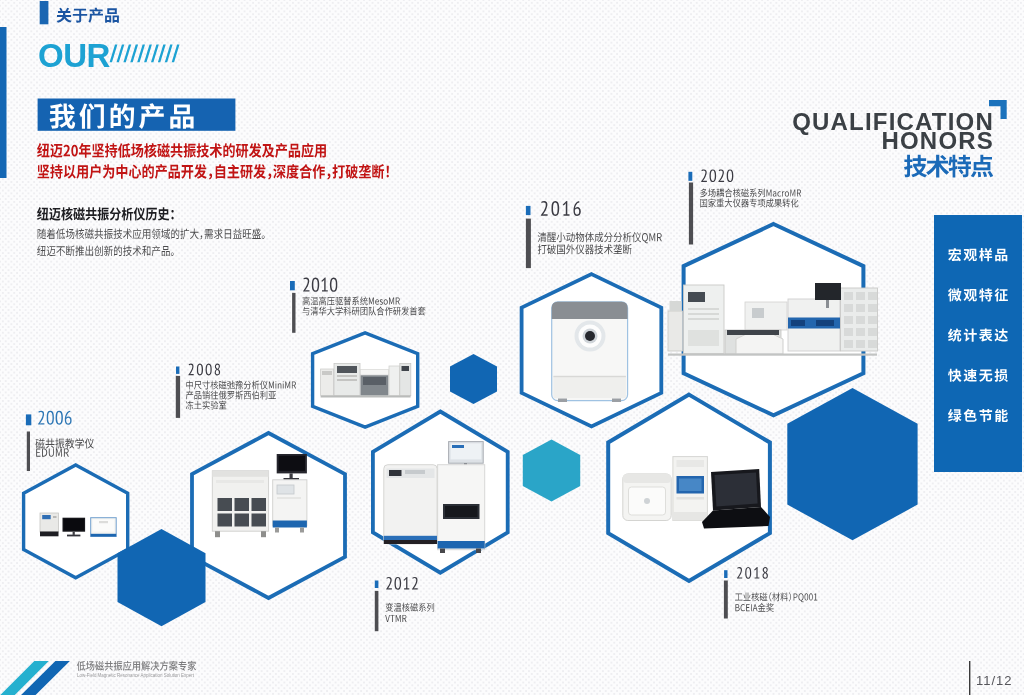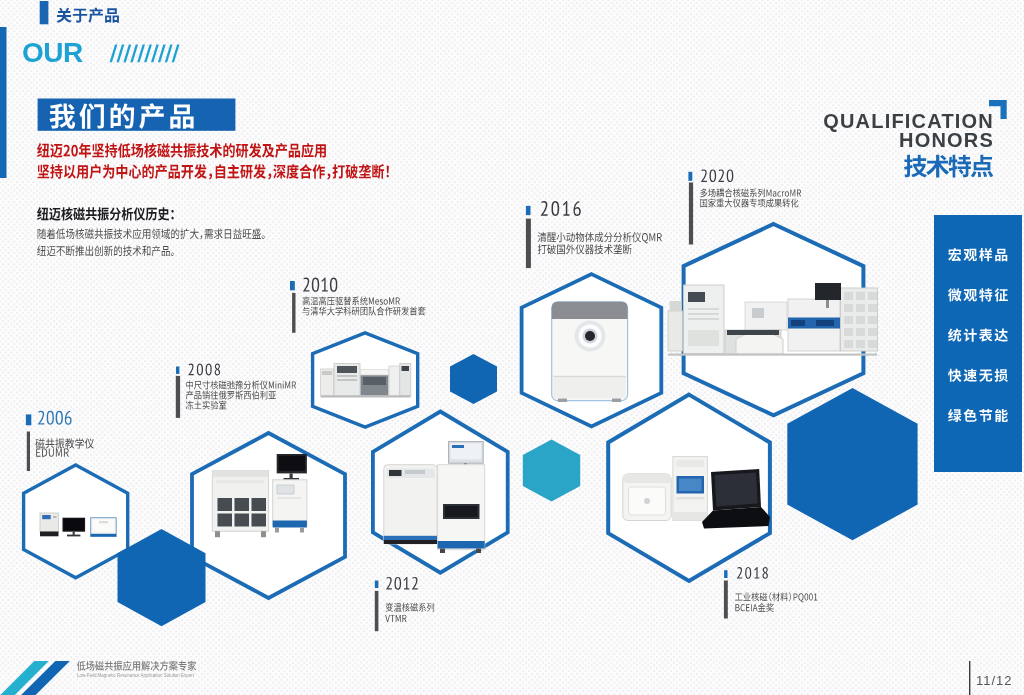--- a/index.html
+++ b/index.html
@@ -208,15 +208,15 @@
 <path d="M81.8 668.4C82.1 669.1 82.4 670 82.6 670.5L83.2 670.3C83.1 669.7 82.7 668.8 82.4 668.1ZM78.8 660.9C78.4 662.5 77.6 664.1 76.7 665.2C76.9 665.4 77.1 666 77.2 666.2C77.4 665.9 77.7 665.5 78 665V670.7H78.8V663.4C79.2 662.6 79.4 661.9 79.7 661.2ZM79.9 670.7C80 670.6 80.3 670.5 81.9 670C81.9 669.8 81.9 669.4 81.9 669.1L80.8 669.4V665.8H82.7C83 668.7 83.5 670.6 84.5 670.6C84.9 670.6 85.3 670.2 85.5 668.5C85.3 668.4 85 668.2 84.9 668C84.8 668.9 84.7 669.4 84.5 669.4C84.1 669.4 83.8 667.9 83.6 665.8H85.3V664.9H83.5C83.4 664 83.4 663.1 83.3 662.2C84 662 84.5 661.9 85 661.7L84.3 660.9C83.3 661.3 81.5 661.7 79.9 662L79.9 662L79.9 669.2C79.9 669.7 79.7 669.8 79.6 669.9C79.7 670.1 79.8 670.5 79.9 670.7ZM82.6 664.9H80.8V662.8C81.3 662.7 81.9 662.5 82.5 662.4C82.5 663.3 82.6 664.1 82.6 664.9Z M89.5 665.3C89.6 665.2 90 665.2 90.4 665.2H90.8C90.4 666.2 89.8 667.1 89.1 667.7L89 667.1L88 667.5V664.4H89V663.4H88V661H87.2V663.4H86.1V664.4H87.2V667.9C86.8 668 86.3 668.2 86 668.3L86.3 669.4C87.1 669 88.2 668.5 89.1 668.1L89.1 667.9C89.3 668.1 89.5 668.3 89.6 668.4C90.5 667.6 91.2 666.5 91.6 665.2H92.3C91.7 667.3 90.7 669.1 89.3 670.1C89.5 670.2 89.8 670.5 89.9 670.6C91.4 669.5 92.5 667.6 93.1 665.2H93.6C93.4 668.1 93.2 669.3 93 669.6C92.9 669.7 92.8 669.7 92.7 669.7C92.5 669.7 92.2 669.7 91.8 669.7C91.9 669.9 92 670.3 92 670.6C92.4 670.6 92.8 670.6 93.1 670.6C93.3 670.6 93.5 670.5 93.7 670.2C94.1 669.7 94.3 668.4 94.4 664.7C94.5 664.6 94.5 664.2 94.5 664.2H91C91.8 663.6 92.8 662.8 93.7 661.8L93 661.3L92.9 661.3H89.2V662.3H91.9C91.2 663 90.4 663.6 90.1 663.8C89.8 664.1 89.4 664.3 89.2 664.4C89.3 664.6 89.5 665.1 89.5 665.3Z M95.3 661.4V662.2H96.2C96.1 664 95.7 665.6 95.1 666.7C95.3 666.9 95.5 667.4 95.5 667.7C95.6 667.4 95.8 667.2 95.9 666.9V670.2H96.6V669.4H98V664.6H96.6C96.8 663.9 96.9 663 97 662.2H98.1V661.4ZM96.6 665.4H97.3V668.6H96.6ZM101.1 670.3C101.2 670.2 101.5 670.1 103.2 669.8C103.2 670 103.3 670.3 103.3 670.5L103.9 670.4C103.8 669.7 103.6 668.6 103.3 667.8L102.7 668C102.8 668.3 102.9 668.7 103 669L101.9 669.2C102.5 668.1 103.2 666.6 103.7 665.2L102.9 664.8C102.8 665.3 102.7 665.7 102.5 666.1L101.7 666.2C102 665.5 102.3 664.7 102.6 664L101.9 663.6H103.8V662.7H102.3C102.5 662.2 102.8 661.7 103 661.1L102.1 660.9C102 661.4 101.7 662.2 101.5 662.7H100L100.5 662.4C100.4 662 100.1 661.4 99.7 660.9L99.1 661.2C99.3 661.6 99.6 662.3 99.7 662.7H98.2V663.6H101.8C101.6 664.6 101.3 665.6 101.2 665.8C101 666.1 100.9 666.3 100.8 666.3C100.9 666.5 101 667 101 667.2C101.2 667.1 101.4 667 102.2 666.9C101.9 667.7 101.6 668.4 101.4 668.6C101.2 669.1 101 669.4 100.8 669.4C100.9 669.7 101 670.1 101.1 670.3ZM98.2 670.3C98.4 670.2 98.7 670.1 100.2 669.8C100.2 670.1 100.3 670.3 100.3 670.5L100.9 670.4C100.8 669.7 100.6 668.6 100.4 667.8L99.8 668C99.9 668.3 100 668.7 100.1 669.1L99.1 669.2C99.8 668.1 100.4 666.6 101 665.2L100.2 664.8C100.1 665.3 100 665.7 99.8 666.1L99 666.2C99.4 665.5 99.7 664.7 99.9 664L99.2 663.6C99 664.6 98.6 665.6 98.5 665.8C98.3 666.1 98.2 666.3 98.1 666.3C98.2 666.6 98.3 667 98.3 667.2C98.5 667.1 98.7 667 99.5 666.9C99.1 667.7 98.8 668.4 98.6 668.6C98.4 669.1 98.2 669.4 98 669.5C98.1 669.7 98.2 670.1 98.2 670.3Z M109.5 668.3C110.4 669 111.5 670.1 112 670.7L112.9 670.1C112.3 669.5 111.1 668.4 110.3 667.8ZM107.1 667.8C106.6 668.5 105.6 669.5 104.7 670C104.9 670.2 105.2 670.5 105.4 670.7C106.3 670.1 107.3 669.1 108 668.2ZM104.9 663V664H106.7V666.3H104.6V667.3H113V666.3H110.9V664H112.7V663H110.9V660.9H110V663H107.6V660.9H106.7V663ZM107.6 666.3V664H110V666.3Z M118.3 663.1V663.9H121.8V663.1ZM118.5 670.7C118.7 670.5 118.9 670.4 120.5 669.6C120.4 669.4 120.4 669 120.3 668.8L119.2 669.3V665.7H119.7C120.1 667.7 120.7 669.5 121.8 670.4C121.9 670.2 122.1 669.8 122.3 669.7C121.8 669.2 121.3 668.6 121 667.8C121.3 667.5 121.8 667.1 122.2 666.7L121.6 666.1C121.4 666.4 121 666.7 120.7 667.1C120.6 666.6 120.5 666.2 120.4 665.7H122.2V664.9H117.9V662.2H122.1V661.3H117.1V665.5C117.1 667 117 668.9 116.3 670.2C116.6 670.3 116.9 670.6 117.1 670.7C117.8 669.4 117.9 667.3 117.9 665.7H118.4V669C118.4 669.5 118.2 669.9 118.1 670C118.2 670.2 118.4 670.5 118.5 670.7ZM114.8 660.9V662.9H113.8V663.9H114.8V666.1C114.4 666.2 114 666.3 113.7 666.4L113.9 667.4L114.8 667V669.5C114.8 669.7 114.8 669.7 114.7 669.7C114.6 669.7 114.3 669.7 114 669.7C114.1 670 114.2 670.4 114.3 670.6C114.8 670.6 115.1 670.6 115.4 670.4C115.6 670.3 115.7 670 115.7 669.5V666.8L116.7 666.4L116.6 665.5L115.7 665.8V663.9H116.6V662.9H115.7V660.9Z M125 664.6C125.4 665.8 125.8 667.3 126 668.3L126.8 667.9C126.6 666.9 126.2 665.4 125.8 664.3ZM126.9 664C127.2 665.1 127.6 666.7 127.7 667.6L128.5 667.4C128.4 666.4 128.1 664.9 127.7 663.7ZM126.9 661C127 661.4 127.2 661.8 127.3 662.2H123.7V665C123.7 666.6 123.6 668.7 122.9 670.2C123.1 670.3 123.5 670.6 123.7 670.8C124.4 669.2 124.6 666.7 124.6 665V663.1H131.3V662.2H128.3C128.2 661.8 127.9 661.2 127.7 660.7ZM124.6 669.3V670.2H131.5V669.3H129C129.9 667.7 130.6 665.8 131 664.1L130.1 663.7C129.7 665.5 129 667.7 128.1 669.3Z M133.2 661.6V665.4C133.2 666.9 133.1 668.8 132.1 670.1C132.3 670.2 132.6 670.6 132.8 670.8C133.5 669.9 133.8 668.7 133.9 667.5H136.1V670.6H137V667.5H139.2V669.4C139.2 669.6 139.1 669.7 139 669.7C138.8 669.7 138.2 669.7 137.6 669.7C137.7 669.9 137.8 670.4 137.9 670.6C138.7 670.6 139.3 670.6 139.6 670.5C139.9 670.3 140.1 670 140.1 669.4V661.6ZM134.1 662.5H136.1V664H134.1ZM139.2 662.5V664H137V662.5ZM134.1 665H136.1V666.6H134C134.1 666.2 134.1 665.8 134.1 665.4ZM139.2 665V666.6H137V665Z M143.4 664.3V665.4H142.7V664.3ZM144 664.3H144.7V665.4H144ZM142.6 663.6C142.8 663.2 142.9 662.9 143 662.6H144.1C144 662.9 143.9 663.3 143.8 663.6ZM142.7 660.8C142.4 662.1 141.9 663.4 141.3 664.2C141.5 664.3 141.8 664.6 141.9 664.8L142 664.7V666.4C142 667.6 142 669.1 141.3 670.3C141.5 670.4 141.8 670.6 142 670.7C142.4 670 142.6 669.1 142.7 668.2H143.4V670.1H144V669.8C144.1 670 144.2 670.4 144.2 670.6C144.7 670.6 145 670.6 145.2 670.4C145.4 670.3 145.5 670 145.5 669.6V663.6H144.5C144.8 663.1 144.9 662.6 145.1 662.1L144.6 661.8L144.4 661.8H143.3C143.4 661.6 143.4 661.3 143.5 661ZM143.4 666.2V667.4H142.7C142.7 667.1 142.7 666.7 142.7 666.4V666.2ZM144 666.2H144.7V667.4H144ZM144 668.2H144.7V669.6C144.7 669.7 144.7 669.7 144.6 669.7C144.5 669.7 144.3 669.7 144 669.7ZM146.4 664.9C146.2 665.8 145.9 666.7 145.6 667.3C145.7 667.4 146.1 667.6 146.2 667.7C146.4 667.4 146.5 667.1 146.6 666.7H147.6V667.9H145.8V668.8H147.6V670.7H148.4V668.8H149.9V667.9H148.4V666.7H149.7V665.9H148.4V664.9H147.6V665.9H146.9C147 665.6 147 665.4 147.1 665.1ZM145.7 661.4V662.2H146.9C146.7 663.1 146.4 663.9 145.5 664.4C145.7 664.5 145.9 664.8 146 665.1C147.1 664.4 147.5 663.5 147.7 662.2H148.9C148.8 663.3 148.8 663.7 148.7 663.9C148.6 664 148.6 664 148.4 664C148.3 664 148 664 147.7 663.9C147.8 664.2 147.9 664.5 147.9 664.8C148.3 664.8 148.6 664.8 148.8 664.7C149.1 664.7 149.2 664.6 149.4 664.4C149.5 664.2 149.6 663.5 149.7 661.7C149.7 661.6 149.7 661.4 149.7 661.4Z M150.7 661.8C151.2 662.4 151.8 663.4 152.1 664L152.9 663.4C152.6 662.8 151.9 661.9 151.4 661.3ZM150.6 669.6 151.3 670.2C151.8 669.2 152.4 667.9 152.8 666.7L152.2 666.1C151.7 667.4 151 668.8 150.6 669.6ZM157.5 665.7H156.2C156.3 665.3 156.3 664.8 156.3 664.5V663.4H157.5ZM155.3 660.9V662.5H153.6V663.4H155.3V664.5C155.3 664.8 155.3 665.3 155.3 665.7H153.1V666.6H155.2C154.9 667.9 154.2 669.1 152.6 669.9C152.8 670.1 153.1 670.5 153.2 670.7C154.8 669.8 155.6 668.5 156 667.1C156.5 668.8 157.3 670 158.7 670.7C158.8 670.4 159.1 670 159.3 669.8C158 669.3 157.1 668.1 156.7 666.6H159.2V665.7H158.3V662.5H156.3V660.9Z M163.5 661.1C163.7 661.6 163.9 662.2 164.1 662.6H160.1V663.6H162.5C162.4 666 162.2 668.5 159.9 669.9C160.1 670.1 160.4 670.5 160.5 670.7C162.2 669.6 162.9 667.9 163.2 666.1H166.4C166.2 668.3 166 669.3 165.8 669.5C165.7 669.6 165.5 669.6 165.3 669.6C165.1 669.6 164.4 669.6 163.8 669.6C164 669.8 164.1 670.3 164.1 670.6C164.7 670.6 165.3 670.6 165.7 670.6C166.1 670.5 166.3 670.4 166.6 670.1C166.9 669.7 167.1 668.5 167.3 665.6C167.3 665.4 167.3 665.1 167.3 665.1H163.4C163.4 664.6 163.4 664.1 163.5 663.6H168.2V662.6H164.3L165 662.3C164.8 661.9 164.6 661.2 164.3 660.7Z M169.2 667.3V668.2H172.2C171.4 668.9 170.2 669.5 169 669.8C169.2 669.9 169.4 670.3 169.5 670.6C170.7 670.2 172 669.5 172.9 668.6V670.7H173.7V668.5C174.6 669.5 175.9 670.2 177.2 670.6C177.3 670.3 177.5 669.9 177.7 669.7C176.5 669.5 175.3 668.9 174.4 668.2H177.5V667.3H173.7V666.5H172.9V667.3ZM172.6 661.1 172.9 661.6H169.4V663.2H170.2V662.4H176.4V663.2H177.3V661.6H173.8C173.7 661.3 173.5 661 173.3 660.8ZM174.7 664.2C174.4 664.6 174 664.9 173.6 665.2C173 665.1 172.4 664.9 171.7 664.8L172.3 664.2ZM170.4 665.3C171.1 665.4 171.7 665.6 172.4 665.7C171.5 665.9 170.5 666.1 169.3 666.1C169.4 666.3 169.5 666.7 169.6 666.9C171.3 666.8 172.7 666.5 173.7 666C174.8 666.3 175.8 666.6 176.5 667L177.2 666.3C176.5 666 175.6 665.7 174.6 665.5C175 665.1 175.4 664.7 175.6 664.2H177.4V663.4H172.9C173 663.2 173.2 663 173.3 662.8L172.5 662.5C172.4 662.8 172.2 663.1 171.9 663.4H169.3V664.2H171.3C171 664.6 170.7 665 170.4 665.3Z M181.7 660.8 181.5 661.9H179.2V662.9H181.3L181 664H178.4V665H180.7C180.5 665.7 180.3 666.4 180.1 667H184.3C183.9 667.5 183.3 668.2 182.7 668.7C182.1 668.5 181.4 668.2 180.7 668L180.3 668.8C181.7 669.2 183.6 670.1 184.5 670.7L185.1 669.9C184.7 669.6 184.2 669.4 183.7 669.1C184.5 668.2 185.3 667.2 186 666.4L185.3 666L185.2 666H181.3L181.6 665H186.6V664H181.9L182.2 662.9H185.9V661.9H182.4L182.6 660.9Z M191 661.1C191.1 661.3 191.2 661.5 191.3 661.8H187.9V664H188.7V662.7H194.8V664H195.7V661.8H192.4C192.2 661.4 192.1 661.1 191.9 660.8ZM194.4 664.7C193.9 665.2 193.2 665.9 192.5 666.4C192.3 665.8 192 665.3 191.6 664.9C191.8 664.7 192 664.5 192.2 664.4H194.4V663.5H189.1V664.4H191C190.2 665 189 665.5 187.9 665.7C188 665.9 188.2 666.3 188.3 666.5C189.2 666.2 190.1 665.8 190.9 665.3C191.1 665.5 191.2 665.7 191.3 665.8C190.5 666.5 189 667.2 187.8 667.5C188 667.7 188.2 668.1 188.2 668.3C189.3 667.9 190.7 667.2 191.6 666.5C191.7 666.7 191.8 666.9 191.8 667.1C190.9 668 189.1 669 187.7 669.4C187.8 669.6 188 670 188.1 670.2C189.4 669.8 190.9 668.9 192 668C192 668.7 191.9 669.3 191.7 669.5C191.5 669.7 191.3 669.8 191.1 669.8C190.9 669.8 190.6 669.7 190.3 669.7C190.4 670 190.5 670.4 190.5 670.7C190.8 670.7 191.1 670.7 191.3 670.7C191.7 670.7 192 670.6 192.3 670.2C192.8 669.8 193 668.5 192.7 667.2L193.1 666.9C193.6 668.4 194.4 669.6 195.5 670.2C195.7 670 195.9 669.6 196.1 669.4C195 668.9 194.2 667.8 193.8 666.4C194.2 666.1 194.7 665.7 195.1 665.3Z" fill="#7b7b7d"></path>
 <path d="M44.1 413.9Q44.1 415 43.8 416.1Q43.5 417.3 43 418.4Q42.5 419.6 41.9 420.6Q41.3 421.6 40.7 422.5L39.9 423.3V423.4L41 423.2H44.4V424.5H38.1V423.9Q38.4 423.4 38.9 422.8Q39.4 422.1 39.9 421.3Q40.4 420.5 40.9 419.6Q41.4 418.7 41.8 417.7Q42.2 416.8 42.4 415.9Q42.7 415 42.7 414.1Q42.7 413.2 42.2 412.6Q41.8 412 40.9 412Q40.3 412 39.8 412.2Q39.3 412.4 38.9 412.7L38.3 411.7Q38.9 411.2 39.6 410.9Q40.4 410.7 41.2 410.7Q42.6 410.7 43.4 411.6Q44.1 412.5 44.1 413.9Z M46.7 417.7Q46.7 415.8 46.9 414.5Q47.1 413.2 47.6 412.3Q48.1 411.5 48.7 411.1Q49.4 410.7 50.3 410.7Q51.2 410.7 51.9 411.1Q52.6 411.5 53 412.3Q53.5 413.2 53.7 414.5Q53.9 415.8 53.9 417.7Q53.9 419.6 53.7 420.9Q53.5 422.2 53 423.1Q52.5 423.9 51.9 424.3Q51.2 424.7 50.3 424.7Q49.4 424.7 48.7 424.3Q48 423.9 47.5 423.1Q47.1 422.2 46.9 420.9Q46.7 419.6 46.7 417.7ZM48.1 417.7Q48.1 420.5 48.6 422Q49.2 423.5 50.3 423.5Q51.5 423.5 52 422.1Q52.5 420.7 52.5 417.7Q52.5 415 52 413.5Q51.5 411.9 50.3 411.9Q49.2 411.9 48.6 413.3Q48.1 414.7 48.1 417.7Z M55.6 417.7Q55.6 415.8 55.8 414.5Q56.1 413.2 56.5 412.3Q57 411.5 57.7 411.1Q58.4 410.7 59.2 410.7Q60.2 410.7 60.8 411.1Q61.5 411.5 62 412.3Q62.4 413.2 62.6 414.5Q62.9 415.8 62.9 417.7Q62.9 419.6 62.6 420.9Q62.4 422.2 61.9 423.1Q61.5 423.9 60.8 424.3Q60.1 424.7 59.2 424.7Q58.3 424.7 57.6 424.3Q56.9 423.9 56.5 423.1Q56 422.2 55.8 420.9Q55.6 419.6 55.6 417.7ZM57.1 417.7Q57.1 420.5 57.6 422Q58.1 423.5 59.3 423.5Q60.4 423.5 60.9 422.1Q61.4 420.7 61.4 417.7Q61.4 415 60.9 413.5Q60.4 411.9 59.2 411.9Q58.1 411.9 57.6 413.3Q57.1 414.7 57.1 417.7Z M71.6 420.4Q71.6 421.4 71.4 422.2Q71.2 423 70.7 423.5Q70.3 424.1 69.7 424.4Q69 424.7 68.3 424.7Q66.6 424.7 65.7 423.5Q64.8 422.4 64.8 419.9Q64.8 417.9 65.2 416.3Q65.6 414.7 66.3 413.5Q67 412.3 68 411.6Q69 410.9 70.1 410.7L70.5 411.8Q69.6 412 68.9 412.6Q68.2 413.1 67.6 413.9Q67.1 414.7 66.7 415.7Q66.4 416.6 66.2 417.7Q66.5 417.2 67.1 416.8Q67.7 416.4 68.5 416.4Q69.9 416.4 70.8 417.4Q71.6 418.4 71.6 420.4ZM70.2 420.5Q70.2 417.7 68.2 417.7Q67.4 417.7 66.9 418.2Q66.4 418.6 66.2 419.2Q66.1 419.5 66.1 419.7Q66.1 419.9 66.2 420.2Q66.1 420.8 66.3 421.4Q66.4 422 66.7 422.4Q66.9 422.9 67.3 423.2Q67.7 423.5 68.3 423.5Q69.1 423.5 69.7 422.7Q70.2 421.9 70.2 420.5Z" fill="#2e77b5"></path>
 <path d="M193.5 366.3Q193.5 367.2 193.2 368.2Q193 369.1 192.5 370.1Q192.1 371 191.6 371.9Q191.1 372.8 190.6 373.5L190 374.2V374.3L190.8 374.1H193.7V375.2H188.4V374.7Q188.7 374.3 189.1 373.7Q189.5 373.2 190 372.5Q190.4 371.8 190.8 371.1Q191.2 370.3 191.5 369.5Q191.9 368.7 192.1 368Q192.3 367.2 192.3 366.5Q192.3 365.7 191.9 365.2Q191.5 364.7 190.8 364.7Q190.3 364.7 189.9 364.9Q189.4 365 189.1 365.3L188.6 364.4Q189.1 364 189.7 363.8Q190.3 363.6 191 363.6Q192.2 363.6 192.9 364.3Q193.5 365.1 193.5 366.3Z M196.9 369.5Q196.9 367.9 197.1 366.8Q197.2 365.7 197.6 365Q198 364.3 198.6 363.9Q199.2 363.6 199.9 363.6Q200.7 363.6 201.3 363.9Q201.8 364.3 202.2 365Q202.6 365.7 202.8 366.8Q203 367.9 203 369.5Q203 371.1 202.8 372.2Q202.6 373.3 202.2 374Q201.8 374.7 201.2 375.1Q200.7 375.4 199.9 375.4Q199.1 375.4 198.5 375.1Q198 374.7 197.6 374Q197.2 373.3 197 372.2Q196.9 371 196.9 369.5ZM198.1 369.5Q198.1 371.8 198.5 373.1Q199 374.3 199.9 374.3Q200.9 374.3 201.3 373.2Q201.7 372 201.7 369.5Q201.7 367.2 201.3 365.9Q200.9 364.7 199.9 364.7Q199 364.7 198.5 365.8Q198.1 366.9 198.1 369.5Z M205.6 369.5Q205.6 367.9 205.8 366.8Q206 365.7 206.4 365Q206.8 364.3 207.3 363.9Q207.9 363.6 208.6 363.6Q209.4 363.6 210 363.9Q210.6 364.3 211 365Q211.3 365.7 211.5 366.8Q211.7 367.9 211.7 369.5Q211.7 371.1 211.5 372.2Q211.3 373.3 210.9 374Q210.5 374.7 209.9 375.1Q209.4 375.4 208.7 375.4Q207.9 375.4 207.3 375.1Q206.7 374.7 206.3 374Q205.9 373.3 205.8 372.2Q205.6 371 205.6 369.5ZM206.8 369.5Q206.8 371.8 207.3 373.1Q207.7 374.3 208.7 374.3Q209.6 374.3 210 373.2Q210.5 372 210.5 369.5Q210.5 367.2 210.1 365.9Q209.6 364.7 208.6 364.7Q207.7 364.7 207.3 365.8Q206.8 366.9 206.8 369.5Z M214.7 372.6Q214.7 371.5 215.1 370.7Q215.5 369.9 216.4 369.3Q216.1 369.1 215.8 368.8Q215.5 368.5 215.3 368.2Q215.1 367.8 215 367.4Q214.9 367 214.9 366.4Q214.9 365.1 215.6 364.4Q216.2 363.6 217.5 363.6Q218.6 363.6 219.2 364.3Q219.9 365 219.9 366.2Q219.9 367.1 219.5 367.8Q219.2 368.5 218.4 369.2Q218.8 369.5 219.1 369.8Q219.4 370.1 219.6 370.4Q219.9 370.8 220 371.3Q220.1 371.7 220.1 372.3Q220.1 373.7 219.4 374.6Q218.6 375.4 217.3 375.4Q216.7 375.4 216.2 375.2Q215.7 375 215.4 374.6Q215 374.2 214.8 373.7Q214.7 373.2 214.7 372.6ZM217.2 369.8Q216.4 370.3 216.1 371Q215.8 371.7 215.8 372.4Q215.8 373.2 216.2 373.8Q216.6 374.3 217.4 374.3Q218 374.3 218.5 373.9Q218.9 373.4 218.9 372.4Q218.9 371.9 218.8 371.5Q218.6 371.1 218.4 370.8Q218.2 370.5 217.8 370.3Q217.5 370 217.2 369.8ZM217.6 368.8Q218.2 368.3 218.5 367.7Q218.8 367.1 218.8 366.4Q218.8 365.6 218.4 365.1Q218 364.7 217.4 364.7Q217.1 364.7 216.8 364.8Q216.6 364.9 216.4 365.2Q216.2 365.4 216.1 365.7Q216 366.1 216 366.4Q216 366.9 216.1 367.2Q216.3 367.6 216.5 367.8Q216.7 368.1 217 368.4Q217.3 368.6 217.6 368.8Z" fill="#3b3b43"></path>
 <path d="M309.2 280.8Q309.2 281.9 308.9 283.1Q308.6 284.3 308.1 285.4Q307.6 286.6 307 287.6Q306.4 288.7 305.8 289.5L305 290.4V290.5L306 290.3H309.5V291.6H303.1V291Q303.5 290.5 304 289.8Q304.4 289.1 305 288.3Q305.5 287.5 306 286.6Q306.5 285.7 306.9 284.7Q307.3 283.8 307.5 282.9Q307.8 281.9 307.8 281.1Q307.8 280.1 307.3 279.5Q306.8 278.9 306 278.9Q305.4 278.9 304.8 279.1Q304.3 279.3 303.9 279.6L303.4 278.6Q303.9 278.1 304.7 277.8Q305.4 277.6 306.3 277.6Q307.7 277.6 308.5 278.5Q309.2 279.4 309.2 280.8Z M311.8 284.7Q311.8 282.8 312.1 281.5Q312.3 280.1 312.8 279.2Q313.2 278.4 313.9 278Q314.6 277.6 315.5 277.6Q316.4 277.6 317.1 278Q317.8 278.4 318.3 279.2Q318.7 280.1 319 281.5Q319.2 282.8 319.2 284.7Q319.2 286.6 318.9 288Q318.7 289.3 318.2 290.2Q317.8 291 317.1 291.4Q316.4 291.8 315.5 291.8Q314.6 291.8 313.9 291.4Q313.2 291 312.7 290.1Q312.2 289.3 312 287.9Q311.8 286.6 311.8 284.7ZM313.3 284.7Q313.3 287.5 313.8 289Q314.4 290.6 315.5 290.6Q316.7 290.6 317.2 289.2Q317.7 287.8 317.7 284.7Q317.7 281.9 317.2 280.4Q316.7 278.9 315.5 278.9Q314.4 278.9 313.8 280.2Q313.3 281.6 313.3 284.7Z M322 290.3H324.2V280.7L324.4 279.5L323.7 280.5L322.1 281.8L321.3 280.9L324.9 277.6H325.6V290.3H327.8V291.6H322Z M329.9 284.7Q329.9 282.8 330.2 281.5Q330.4 280.1 330.9 279.2Q331.4 278.4 332.1 278Q332.7 277.6 333.6 277.6Q334.6 277.6 335.3 278Q336 278.4 336.4 279.2Q336.9 280.1 337.1 281.5Q337.3 282.8 337.3 284.7Q337.3 286.6 337.1 288Q336.8 289.3 336.4 290.2Q335.9 291 335.2 291.4Q334.5 291.8 333.6 291.8Q332.7 291.8 332 291.4Q331.3 291 330.8 290.1Q330.4 289.3 330.2 287.9Q329.9 286.6 329.9 284.7ZM331.4 284.7Q331.4 287.5 332 289Q332.5 290.6 333.7 290.6Q334.8 290.6 335.3 289.2Q335.9 287.8 335.9 284.7Q335.9 281.9 335.4 280.4Q334.8 278.9 333.6 278.9Q332.5 278.9 332 280.2Q331.4 281.6 331.4 284.7Z" fill="#3b3b43"></path>
 <path d="M391.7 579.9Q391.7 580.8 391.4 581.9Q391.1 583 390.6 584Q390.2 585 389.6 586Q389.1 586.9 388.6 587.7L387.9 588.4V588.5L388.8 588.3H391.9V589.5H386.2V588.9Q386.5 588.5 386.9 587.9Q387.4 587.3 387.8 586.6Q388.3 585.8 388.8 585Q389.2 584.2 389.6 583.4Q389.9 582.5 390.1 581.7Q390.4 580.9 390.4 580.1Q390.4 579.2 389.9 578.7Q389.5 578.1 388.7 578.1Q388.2 578.1 387.7 578.3Q387.3 578.5 386.9 578.8L386.4 577.9Q386.9 577.4 387.6 577.2Q388.3 577 389 577Q390.3 577 391 577.8Q391.7 578.6 391.7 579.9Z M394.5 583.3Q394.5 581.7 394.7 580.4Q394.9 579.2 395.3 578.5Q395.8 577.7 396.4 577.3Q397 577 397.8 577Q398.6 577 399.2 577.3Q399.9 577.7 400.3 578.5Q400.7 579.2 400.9 580.4Q401.1 581.7 401.1 583.3Q401.1 585 400.9 586.3Q400.6 587.5 400.2 588.2Q399.8 589 399.2 589.4Q398.6 589.7 397.8 589.7Q396.9 589.7 396.3 589.3Q395.7 589 395.3 588.2Q394.9 587.4 394.7 586.2Q394.5 585 394.5 583.3ZM395.8 583.3Q395.8 585.9 396.3 587.2Q396.8 588.6 397.8 588.6Q398.8 588.6 399.3 587.3Q399.8 586.1 399.8 583.3Q399.8 580.8 399.3 579.5Q398.9 578.1 397.8 578.1Q396.8 578.1 396.3 579.3Q395.8 580.6 395.8 583.3Z M404.1 588.3H406.1V579.7L406.2 578.7L405.6 579.6L404.2 580.8L403.5 580L406.7 577H407.4V588.3H409.3V589.5H404.1Z M417.5 579.9Q417.5 580.8 417.2 581.9Q417 583 416.5 584Q416.1 585 415.5 586Q414.9 586.9 414.4 587.7L413.7 588.4V588.5L414.7 588.3H417.7V589.5H412V588.9Q412.4 588.5 412.8 587.9Q413.2 587.3 413.7 586.6Q414.2 585.8 414.6 585Q415.1 584.2 415.4 583.4Q415.8 582.5 416 581.7Q416.2 580.9 416.2 580.1Q416.2 579.2 415.8 578.7Q415.4 578.1 414.6 578.1Q414.1 578.1 413.6 578.3Q413.1 578.5 412.8 578.8L412.3 577.9Q412.7 577.4 413.4 577.2Q414.1 577 414.9 577Q416.2 577 416.9 577.8Q417.5 578.6 417.5 579.9Z" fill="#3b3b43"></path>
 <path d="M547.4 204.4Q547.4 205.6 547 206.8Q546.7 208 546.2 209.2Q545.7 210.4 545 211.6Q544.4 212.7 543.7 213.5L542.9 214.4V214.5L544 214.3H547.6V215.7H540.9V215Q541.3 214.6 541.8 213.8Q542.4 213.1 542.9 212.3Q543.4 211.4 544 210.5Q544.5 209.5 544.9 208.5Q545.3 207.5 545.6 206.6Q545.8 205.6 545.8 204.7Q545.8 203.6 545.4 203Q544.9 202.4 543.9 202.4Q543.3 202.4 542.8 202.6Q542.2 202.8 541.8 203.2L541.2 202.1Q541.8 201.6 542.6 201.3Q543.4 201 544.3 201Q545.8 201 546.6 202Q547.4 202.9 547.4 204.4Z M551.5 208.5Q551.5 206.5 551.7 205.1Q551.9 203.7 552.4 202.8Q552.9 201.9 553.7 201.5Q554.4 201 555.3 201Q556.3 201 557 201.5Q557.8 201.9 558.2 202.8Q558.7 203.7 558.9 205.1Q559.2 206.5 559.2 208.5Q559.2 210.5 558.9 211.9Q558.7 213.3 558.2 214.2Q557.7 215.1 557 215.5Q556.3 215.9 555.3 215.9Q554.3 215.9 553.6 215.5Q552.9 215.1 552.4 214.2Q551.9 213.3 551.7 211.9Q551.5 210.4 551.5 208.5ZM553 208.5Q553 211.4 553.6 213Q554.1 214.6 555.3 214.6Q556.5 214.6 557.1 213.2Q557.6 211.7 557.6 208.5Q557.6 205.6 557.1 204Q556.6 202.4 555.3 202.4Q554.1 202.4 553.6 203.8Q553 205.3 553 208.5Z M563.5 214.3H565.8V204.3L566 203.1L565.3 204.1L563.6 205.5L562.8 204.5L566.5 201H567.3V214.3H569.5V215.7H563.5Z M580.8 211.4Q580.7 212.4 580.5 213.2Q580.3 214.1 579.8 214.7Q579.3 215.3 578.7 215.6Q578 215.9 577.1 215.9Q575.4 215.9 574.4 214.7Q573.5 213.4 573.5 210.9Q573.5 208.7 573.9 207Q574.3 205.3 575.1 204Q575.9 202.8 576.9 202Q577.9 201.3 579.1 201L579.5 202.2Q578.6 202.5 577.8 203.1Q577.1 203.6 576.5 204.5Q575.9 205.3 575.5 206.3Q575.1 207.3 575 208.5Q575.3 208 575.9 207.5Q576.5 207.1 577.5 207.1Q578.9 207.1 579.8 208.2Q580.7 209.2 580.8 211.4ZM579.2 211.5Q579.2 208.5 577.1 208.5Q576.3 208.5 575.7 209Q575.2 209.5 574.9 210.1Q574.9 210.3 574.9 210.6Q574.9 210.9 574.9 211.1Q574.9 211.8 575 212.4Q575.2 213 575.4 213.5Q575.7 214 576.1 214.3Q576.6 214.6 577.1 214.6Q578.1 214.6 578.7 213.8Q579.2 213 579.2 211.5Z" fill="#3b3b43"></path>
 <path d="M742 569.7Q742 570.6 741.7 571.6Q741.5 572.5 741.1 573.5Q740.6 574.4 740.1 575.3Q739.6 576.1 739.2 576.8L738.5 577.5V577.6L739.4 577.4H742.2V578.5H737V578Q737.3 577.6 737.7 577.1Q738.1 576.5 738.5 575.8Q738.9 575.2 739.3 574.4Q739.7 573.7 740.1 572.9Q740.4 572.1 740.6 571.4Q740.8 570.6 740.8 570Q740.8 569.1 740.4 568.7Q740 568.2 739.3 568.2Q738.9 568.2 738.4 568.3Q738 568.5 737.7 568.8L737.2 567.9Q737.6 567.5 738.3 567.3Q738.9 567.1 739.6 567.1Q740.8 567.1 741.4 567.8Q742 568.6 742 569.7Z M745.2 572.9Q745.2 571.4 745.4 570.3Q745.6 569.2 746 568.5Q746.4 567.8 746.9 567.4Q747.5 567.1 748.2 567.1Q749 567.1 749.5 567.4Q750.1 567.8 750.5 568.5Q750.8 569.2 751 570.3Q751.2 571.4 751.2 572.9Q751.2 574.5 751 575.5Q750.8 576.6 750.4 577.3Q750 578 749.5 578.4Q748.9 578.7 748.2 578.7Q747.4 578.7 746.9 578.4Q746.3 578 745.9 577.3Q745.6 576.6 745.4 575.5Q745.2 574.4 745.2 572.9ZM746.4 572.9Q746.4 575.2 746.8 576.4Q747.3 577.7 748.2 577.7Q749.2 577.7 749.6 576.5Q750 575.4 750 572.9Q750 570.6 749.6 569.4Q749.2 568.1 748.2 568.1Q747.3 568.1 746.8 569.3Q746.4 570.4 746.4 572.9Z M754.6 577.4H756.4V569.6L756.6 568.7L756 569.5L754.7 570.5L754.1 569.8L757 567.1H757.6V577.4H759.3V578.5H754.6Z M762.5 575.9Q762.5 574.8 763 574.1Q763.4 573.3 764.3 572.7Q764 572.5 763.7 572.2Q763.4 572 763.2 571.6Q763 571.3 762.9 570.9Q762.7 570.5 762.7 569.9Q762.7 568.6 763.4 567.9Q764.1 567.1 765.3 567.1Q766.4 567.1 767 567.8Q767.7 568.5 767.7 569.7Q767.7 570.6 767.3 571.3Q767 572 766.2 572.6Q766.6 572.9 766.9 573.2Q767.2 573.5 767.4 573.8Q767.6 574.2 767.8 574.6Q767.9 575.1 767.9 575.7Q767.9 577 767.2 577.9Q766.4 578.7 765.1 578.7Q764.5 578.7 764 578.5Q763.6 578.3 763.2 577.9Q762.9 577.5 762.7 577Q762.5 576.5 762.5 575.9ZM765 573.2Q764.3 573.7 764 574.4Q763.6 575.1 763.6 575.7Q763.6 576.5 764 577.1Q764.4 577.7 765.2 577.7Q765.8 577.7 766.3 577.2Q766.7 576.7 766.7 575.7Q766.7 575.3 766.6 574.9Q766.4 574.5 766.2 574.2Q766 573.9 765.7 573.6Q765.4 573.4 765 573.2ZM765.5 572.2Q766 571.7 766.3 571.1Q766.6 570.6 766.6 569.9Q766.6 569 766.2 568.6Q765.8 568.1 765.3 568.1Q764.9 568.1 764.7 568.3Q764.4 568.4 764.2 568.7Q764 568.9 764 569.2Q763.9 569.5 763.9 569.9Q763.9 570.3 764 570.7Q764.1 571 764.3 571.3Q764.6 571.6 764.8 571.8Q765.1 572 765.5 572.2Z" fill="#3b3b43"></path>
 <path d="M706.7 172.3Q706.7 173.2 706.4 174.3Q706.1 175.4 705.6 176.4Q705.2 177.4 704.6 178.4Q704.1 179.3 703.6 180.1L702.9 180.8V180.9L703.8 180.7H706.9V181.9H701.2V181.3Q701.5 180.9 701.9 180.3Q702.4 179.7 702.8 179Q703.3 178.2 703.8 177.4Q704.2 176.6 704.6 175.8Q704.9 174.9 705.1 174.1Q705.4 173.3 705.4 172.5Q705.4 171.6 704.9 171.1Q704.5 170.5 703.7 170.5Q703.2 170.5 702.7 170.7Q702.3 170.9 701.9 171.2L701.4 170.3Q701.9 169.8 702.6 169.6Q703.3 169.4 704 169.4Q705.3 169.4 706 170.2Q706.7 171 706.7 172.3Z M709.5 175.7Q709.5 174.1 709.7 172.8Q709.9 171.6 710.3 170.9Q710.8 170.1 711.4 169.7Q712 169.4 712.8 169.4Q713.6 169.4 714.2 169.7Q714.9 170.1 715.3 170.9Q715.7 171.6 715.9 172.8Q716.1 174.1 716.1 175.7Q716.1 177.4 715.9 178.7Q715.6 179.9 715.2 180.6Q714.8 181.4 714.2 181.8Q713.6 182.1 712.8 182.1Q711.9 182.1 711.3 181.7Q710.7 181.4 710.3 180.6Q709.9 179.8 709.7 178.6Q709.5 177.4 709.5 175.7ZM710.8 175.7Q710.8 178.3 711.3 179.6Q711.8 181 712.8 181Q713.8 181 714.3 179.7Q714.8 178.5 714.8 175.7Q714.8 173.2 714.3 171.9Q713.9 170.5 712.8 170.5Q711.8 170.5 711.3 171.7Q710.8 173 710.8 175.7Z M723.9 172.3Q723.9 173.2 723.6 174.3Q723.3 175.4 722.9 176.4Q722.4 177.4 721.9 178.4Q721.3 179.3 720.8 180.1L720.1 180.8V180.9L721 180.7H724.1V181.9H718.4V181.3Q718.7 180.9 719.2 180.3Q719.6 179.7 720.1 179Q720.6 178.2 721 177.4Q721.5 176.6 721.8 175.8Q722.2 174.9 722.4 174.1Q722.6 173.3 722.6 172.5Q722.6 171.6 722.2 171.1Q721.8 170.5 721 170.5Q720.5 170.5 720 170.7Q719.5 170.9 719.1 171.2L718.7 170.3Q719.1 169.8 719.8 169.6Q720.5 169.4 721.3 169.4Q722.6 169.4 723.2 170.2Q723.9 171 723.9 172.3Z M726.7 175.7Q726.7 174.1 726.9 172.8Q727.2 171.6 727.6 170.9Q728 170.1 728.6 169.7Q729.2 169.4 730 169.4Q730.9 169.4 731.5 169.7Q732.1 170.1 732.5 170.9Q732.9 171.6 733.1 172.8Q733.3 174.1 733.3 175.7Q733.3 177.4 733.1 178.7Q732.9 179.9 732.5 180.6Q732 181.4 731.4 181.8Q730.8 182.1 730 182.1Q729.2 182.1 728.6 181.7Q727.9 181.4 727.5 180.6Q727.1 179.8 726.9 178.6Q726.7 177.4 726.7 175.7ZM728 175.7Q728 178.3 728.5 179.6Q729 181 730.1 181Q731.1 181 731.5 179.7Q732 178.5 732 175.7Q732 173.2 731.6 171.9Q731.1 170.5 730 170.5Q729 170.5 728.5 171.7Q728 173 728 175.7Z" fill="#3b3b43"></path>
 <text x="77" y="677" font-size="5" fill="#9a9a9c" font-family="Liberation Sans" textLength="117" lengthAdjust="spacingAndGlyphs">Low-Field Magnetic Resonance Application Solution Expert</text>
 </svg>
-<div class="abs" style="left:22px;top:39px;font-size:28px;font-weight:bold;color:#1da2d3;letter-spacing:-0.5px">OUR</div>
-<div class="abs" style="right:30px;top:112px;font-size:20px;font-weight:bold;color:#3b4045;text-align:right;letter-spacing:1.2px;line-height:19.3px">QUALIFICATION<br>HONORS</div>
+<div class="abs" style="left:38px;top:39px;font-size:33px;font-weight:bold;color:#1da2d3;letter-spacing:-0.5px">OUR</div>
+<div class="abs" style="right:30px;top:112px;font-size:24px;font-weight:bold;color:#3b4045;text-align:right;letter-spacing:1.2px;line-height:19.3px">QUALIFICATION<br>HONORS</div>
 <div class="abs" style="left:976px;top:674px;font-size:13px;color:#55555a;letter-spacing:1px">11/12</div>
 </div>
 </body></html>

